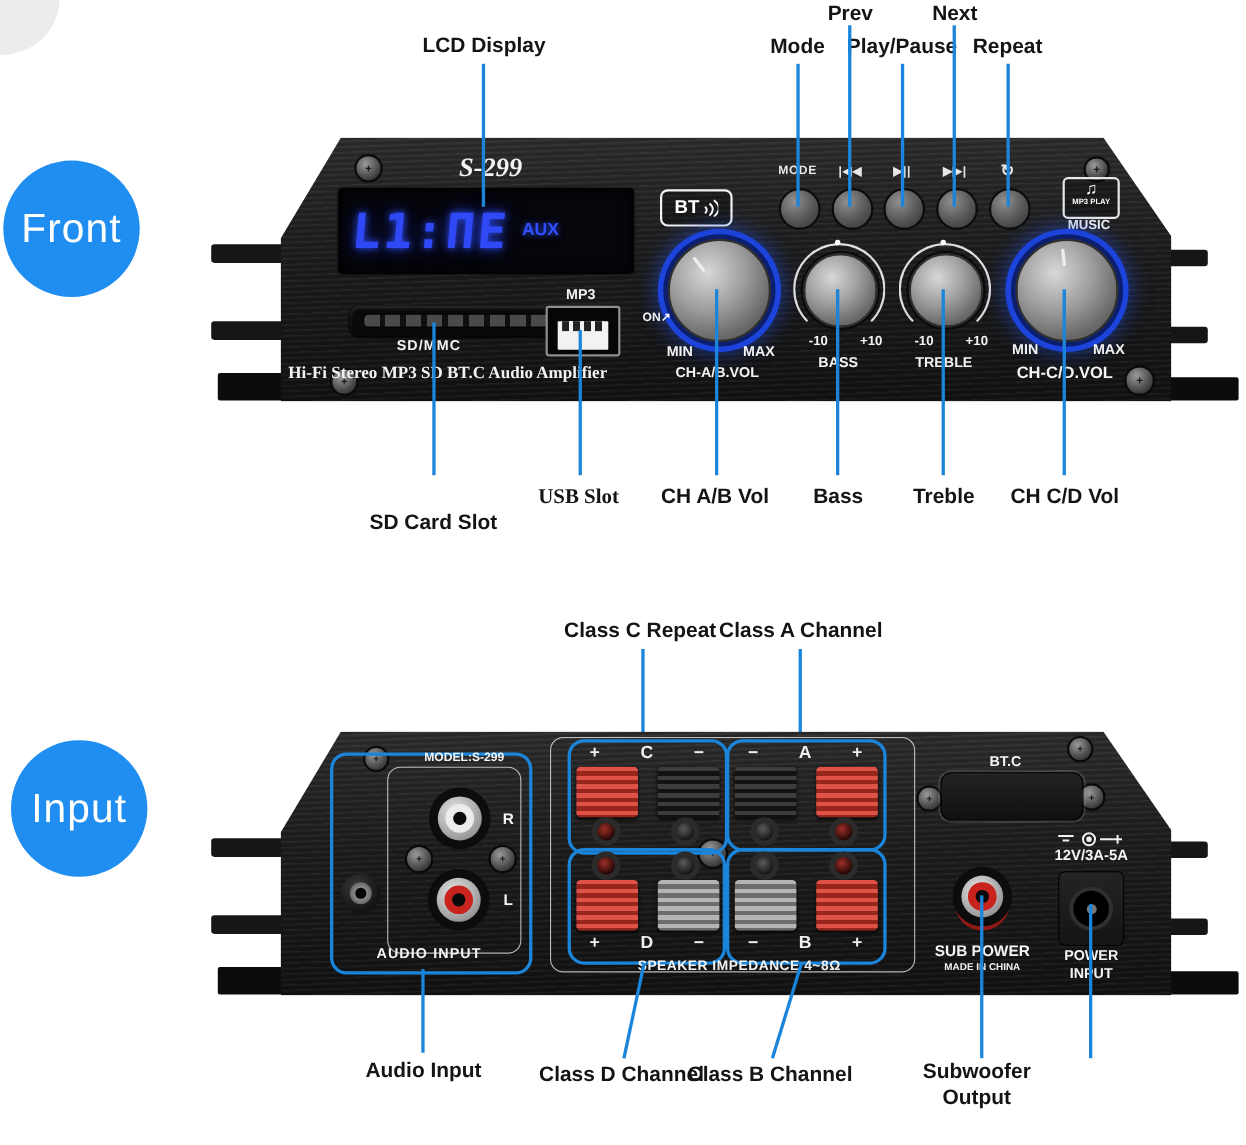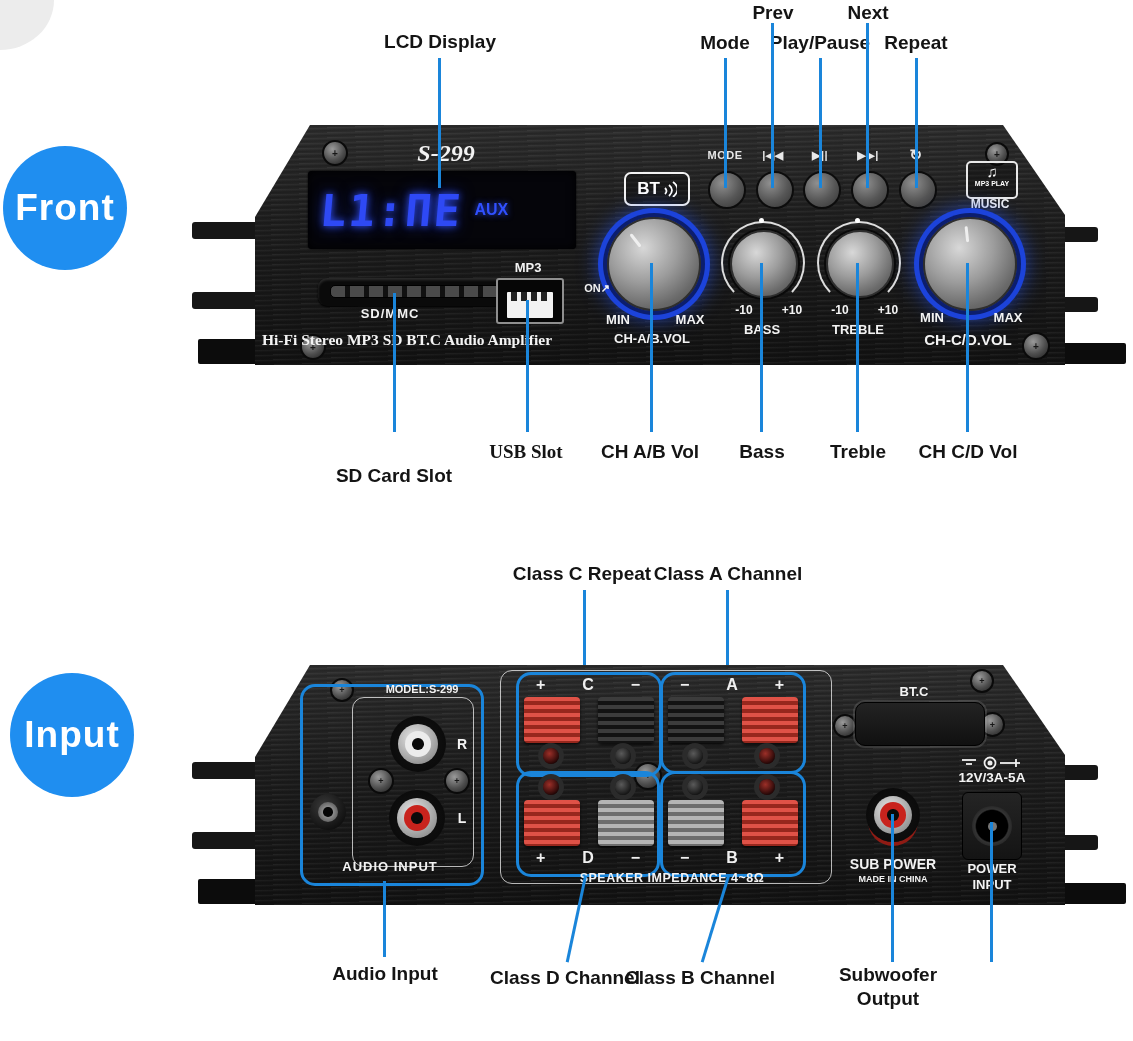--- a/index.html
+++ b/index.html
@@ -4,39 +4,39 @@
 <style>
   html,body{margin:0;padding:0;background:#fff;}
   #canvas{position:relative;width:1133px;height:1041px;background:#ffffff;overflow:hidden;
           font-family:"Liberation Sans",sans-serif;}
   .abs{position:absolute;}
   
   .cline{position:absolute;width:3px;background:#1a85da;}
   .cline.slant{transform-origin:top center;}
   .lbl{position:absolute;font-weight:bold;color:#141414;text-align:center;font-size:19px;line-height:1.25;}
   .badge{position:absolute;width:124px;height:124px;border-radius:50%;background:#1f8ef0;color:#fff;
-         display:flex;align-items:center;justify-content:center;font-size:37px;font-weight:bold;letter-spacing:1px;}
+         display:flex;align-items:center;justify-content:center;font-size:37px;font-weight:normal;letter-spacing:1px;}
   
   .amp{position:absolute;width:810px;height:240px;
        clip-path:polygon(55px 0px,748px 0px,810px 90px,810px 240px,0px 240px,0px 92px);
        background:
          repeating-linear-gradient(178deg, rgba(255,255,255,0.055) 0px, rgba(255,255,255,0) 2px, rgba(0,0,0,0.16) 3px, rgba(255,255,255,0) 5px),
          linear-gradient(180deg,#2d2d2d 0%,#1d1d1d 45%,#121212 100%);}
   .fin{position:absolute;background:#161616;border-radius:3px;}
   .foot{position:absolute;background:#0c0c0c;border-radius:2px;}
   .screw{position:absolute;border-radius:50%;background:radial-gradient(circle at 38% 32%,#9a9a9a,#4f4f4f 55%,#1d1d1d);
          border:2px solid #0a0a0a;display:flex;align-items:center;justify-content:center;color:#161616;font-weight:bold;}
   
   .lcd{position:absolute;left:308px;top:171px;width:268px;height:78px;background:#05050a;border-radius:4px;
        box-shadow:inset 0 0 10px #000, 0 0 2px #000;display:flex;align-items:center;}
   .seg{font-family:"DejaVu Sans Mono",monospace;font-weight:bold;color:#2e49f5;font-size:44px;letter-spacing:2px;
        transform:skewX(-5deg);text-shadow:0 0 7px rgba(48,80,255,.95),0 0 16px rgba(40,70,255,.6);margin-left:12px;}
   .segsmall{font-size:16px;font-weight:bold;color:#3050ff;text-shadow:0 0 6px rgba(48,80,255,.9);margin-left:12px;}
   .btlogo{position:absolute;left:600px;top:172px;width:62px;height:30px;border:2px solid #f2f2f2;border-radius:7px;
-          display:flex;align-items:center;justify-content:center;gap:3px;color:#fff;font-weight:bold;font-size:17px;background:rgba(0,0,0,.25);margin-left:24px;}
+          display:flex;align-items:center;justify-content:center;gap:3px;color:#fff;font-weight:bold;font-size:17px;background:rgba(0,0,0,.25);}
   .btnlbl{position:absolute;color:#e8e8e8;font-weight:bold;font-size:11px;text-align:center;width:60px;letter-spacing:.5px;}
   .pbtn{position:absolute;width:34px;height:34px;border-radius:50%;border:2px solid #0c0c0c;
         background:radial-gradient(circle at 36% 30%,#909090,#565656 55%,#343434);}
   .mp3logo{position:absolute;left:966px;top:161px;width:48px;height:34px;border:2px solid #e8e8e8;border-radius:5px;
            color:#fff;text-align:center;background:rgba(0,0,0,.25);}
   .knob{position:absolute;border-radius:50%;border:2px solid #2e2e2e;
         background:radial-gradient(circle at 38% 32%,#d8d8d8,#9c9c9c 42%,#6a6a6a 72%,#4a4a4a);}
   .knob.big{box-shadow:0 0 0 4px #0c1e6e,0 0 0 9px #1c43da,0 0 20px 9px rgba(35,85,255,.55);}
   .knob.small{box-shadow:0 0 0 2px #0a0a0a;}
   .ind{position:absolute;left:50%;top:7px;width:3px;height:16px;background:#efefef;border-radius:2px;}

